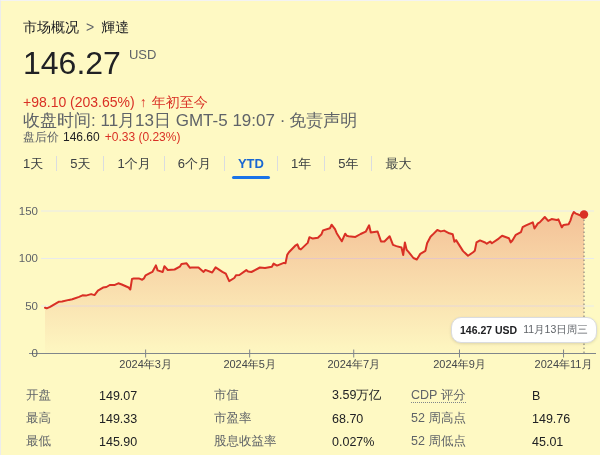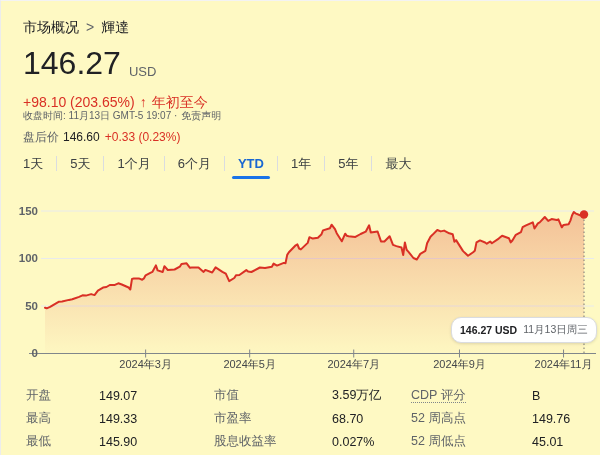--- a/index.html
+++ b/index.html
@@ -5,40 +5,40 @@
   html,body{margin:0;padding:0;background:#fff;}
   .page{
     position:relative;width:600px;height:455px;overflow:hidden;background:#fef9c3;
     font-family:"Liberation Sans","DejaVu Sans",sans-serif;color:#202124;
     border-left:1px solid #ececec;border-top:1px solid #f3f3f3;box-sizing:border-box;
   }
   
   .breadcrumb{position:absolute;left:22px;top:18px;font-size:14px;color:#202124;white-space:nowrap;}
   .crumb-sep{color:#5f6368;margin:0 7px;}
   .crumb{cursor:pointer;}
-  .price-row{position:absolute;left:22px;top:46px;display:flex;align-items:flex-end;}
+  .price-row{position:absolute;left:22px;top:46px;display:flex;align-items:flex-start;}
   .price{font-size:32px;line-height:1;color:#202124;}
   .currency{font-size:13px;color:#5f6368;margin-left:8px;}
   .change-row{position:absolute;left:22px;top:85px;font-size:14px;color:#d93025;white-space:nowrap;margin-top:8px;}
   .change-arrow{font-weight:bold;margin:0 5px;}
-  .meta1{position:absolute;left:22px;top:108px;font-size:10px;color:#5f6368;white-space:nowrap;}
+  .meta1{position:absolute;left:22px;top:108px;font-size:17px;color:#5f6368;white-space:nowrap;}
   .meta1 .disclaimer{margin-left:4px;cursor:pointer;}
   .meta2{position:absolute;left:22px;top:128px;font-size:12px;color:#5f6368;white-space:nowrap;}
   .ah-price{color:#202124;margin-left:4px;}
   .ah-change{color:#d93025;margin-left:5px;}
   
   .tabs{position:absolute;left:9px;top:147px;height:31px;display:flex;align-items:center;}
   .tab{position:relative;height:31px;display:flex;align-items:center;padding:0 13px;font-size:13px;color:#3c4043;cursor:pointer;white-space:nowrap;}
   .tab.active{color:#1967d2;font-weight:bold;}
   .tab.active .tab-underline{position:absolute;left:7px;right:7px;bottom:0;height:3px;border-radius:3px;background:#1a73e8;}
   .tab-div{width:1px;height:15px;background:#dadce0;}
   
   .chart-svg{position:absolute;left:0;top:0;pointer-events:none;}
   .chart-region{position:absolute;left:28px;top:192px;width:566px;height:162px;cursor:crosshair;}
-  .y-label{position:absolute;width:37px;text-align:right;font-size:11.5px;color:#5f6368;line-height:13px;font-weight:bold;}
+  .y-label{position:absolute;width:37px;text-align:right;font-size:11.5px;color:#5f6368;line-height:13px;}
   .x-label{position:absolute;top:356px;transform:translateX(-50%);font-size:11px;color:#44474a;white-space:nowrap;}
   .tooltip{
     position:absolute;left:450px;top:316px;height:24px;display:flex;align-items:center;
     padding:0 8px;background:#fff;border:1px solid #dadce0;border-radius:10px;
     box-shadow:0 1px 3px rgba(0,0,0,0.12);font-size:10.5px;white-space:nowrap;z-index:3;
   }
   .tt-price{font-weight:bold;color:#202124;}
   .tt-date{color:#5f6368;margin-left:6px;}
   
   .stats-col{position:absolute;top:383px;font-size:12.5px;}

